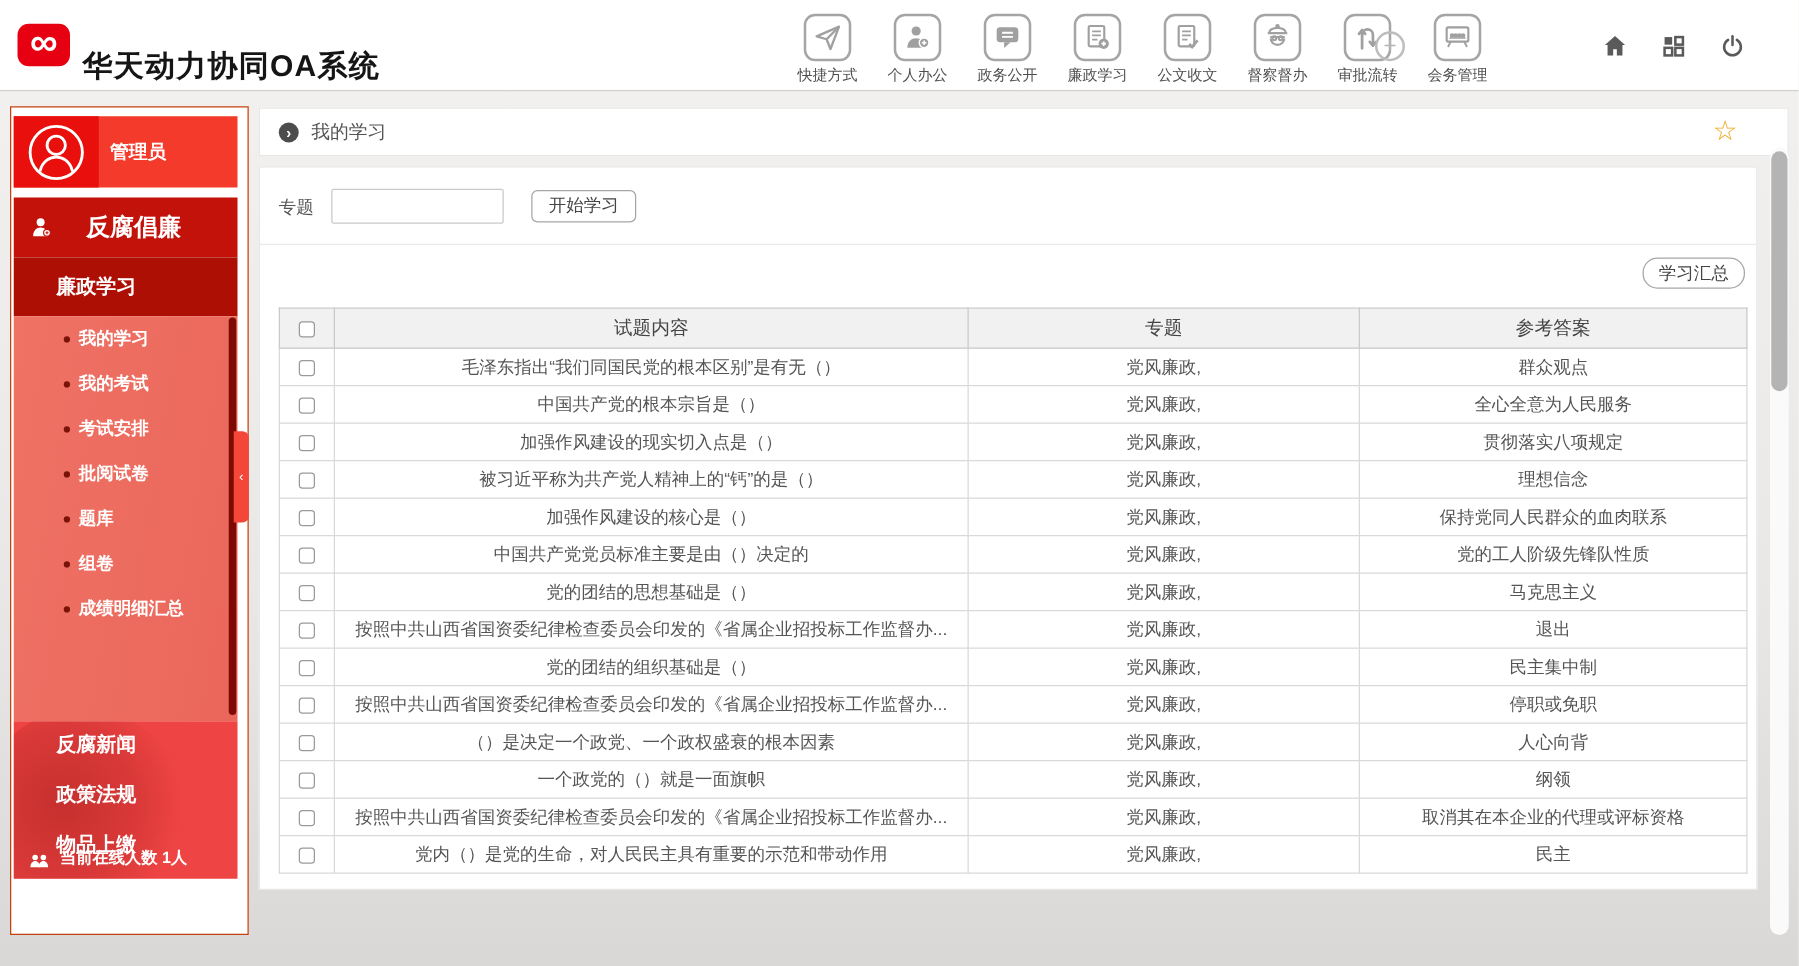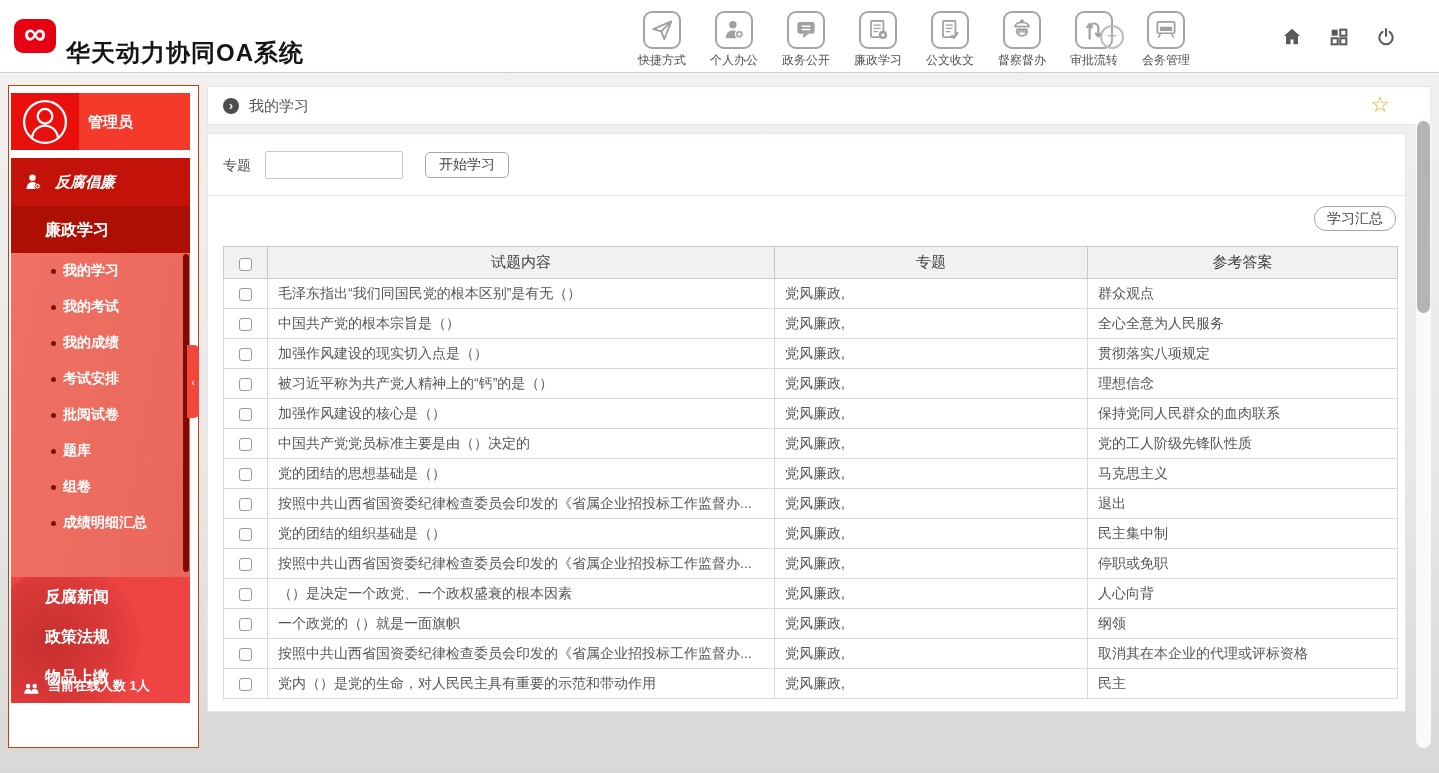--- a/index.html
+++ b/index.html
@@ -22,21 +22,21 @@
   .header-right { position:absolute; right:42px; top:26px; display:flex; gap:25px; align-items:center; }
   .hicon { width:22px; height:22px; cursor:pointer; }
   
   .sidebar { position:absolute; left:8px; top:85px; width:191px; height:663px; background:#fff; border:1px solid #c2410c; }
   .side-inner { position:absolute; left:1px; top:1px; width:181px; height:653px; overflow:hidden; background:#fff; }
   .user-panel { position:absolute; left:1px; top:6px; width:179px; height:57px; background:#f43a2b; cursor:pointer; }
   .user-sq { position:absolute; left:0; top:0; width:68px; height:57px; background:#e90f0c; display:flex; align-items:center; justify-content:center; }
   .user-name { position:absolute; left:77px; top:0; height:57px; line-height:57px; color:#fff; font-size:15px; font-weight:bold; }
   .root-item { position:absolute; left:1px; top:71px; width:179px; height:48px; background:#c3120a; color:#fff; display:flex; align-items:center; cursor:pointer; }
   .root-item svg { margin-left:12px; }
-  .root-label { margin-left:12px; font-size:15px; font-weight:bold;font-style:italic; }
+  .root-label { margin-left:26px; font-size:19px; font-weight:bold; }
   .sec-study { position:absolute; left:1px; top:119px; width:179px; height:47px; background:#ae0f04; color:#fff; line-height:47px; padding-left:34px; font-size:16px; font-weight:bold; cursor:pointer; }
   .submenu { position:absolute; left:1px; top:166px; width:179px; height:324px; background:linear-gradient(100deg,#ef7265 0%, #ea665b 100%); }
   .sub-item { height:36px; display:flex; align-items:center; padding-left:40px; color:#fff; font-size:14px; font-weight:bold; cursor:pointer; }
   .bullet { width:5px; height:5px; border-radius:50%; background:#7a1208; margin-right:7px; flex:0 0 auto; }
   .bottom-red { position:absolute; left:1px; top:490px; width:179px; height:126px; background:#ef4444; overflow:hidden; }
   .bottom-red .deco { position:absolute; left:-30px; top:-10px; width:170px; height:170px; border-radius:50%;
     background: radial-gradient(circle at 40% 45%, rgba(120,10,4,0.35) 0%, rgba(120,10,4,0.18) 45%, rgba(232,20,12,0) 70%); }
   .sec-row { position:relative; height:40px; line-height:40px; padding-left:34px; color:#fff; font-size:16px; font-weight:bold; cursor:pointer; }
   .online-row { position:absolute; left:0; bottom:8px; width:179px; height:30px; display:flex; align-items:flex-end; padding-left:12px; color:#fff; font-size:13px; font-weight:bold; }
   .online-row svg { margin-right:8px; }
@@ -48,21 +48,21 @@
   .crumb-title { position:absolute; left:41px; top:0; height:37px; line-height:37px; font-size:15px; color:#555; }
   .star { position:absolute; right:40px; top:5px; font-size:22px; color:#f0a81c; cursor:pointer; }
   .content { position:absolute; left:207px; top:133px; width:1199px; height:579px; background:#fff; border:1px solid #e6e6e6; }
   .form-row { position:absolute; left:0; top:0; width:1197px; height:62px; border-bottom:1px solid #e9e9e9; }
   .topic-label { position:absolute; left:15px; top:0; height:62px; line-height:62px; font-size:14px; color:#555; }
   .topic-input { position:absolute; left:57px; top:17px; width:138px; height:28px; border:1px solid #c9c9c9; border-radius:2px; padding:0 6px; font-size:14px; color:#444; outline:none; }
   .start-btn { position:absolute; left:217px; top:18px; height:26px; padding:0 13px; background:#fff; border:1px solid #a6a6a6; border-radius:5px; font-size:14px; color:#444; cursor:pointer; font-family:inherit; }
   .summary-btn { position:absolute; right:9px; top:72px; height:25px; padding:0 12px; background:#fff; border:1px solid #a6a6a6; border-radius:12px; font-size:14px; color:#444; cursor:pointer; font-family:inherit; }
   .qtable { position:absolute; left:15px; top:112px; width:1174px; border-collapse:collapse; table-layout:fixed; }
   .qtable th { height:32px; background:#f1f1f1; border:1px solid #c9c9c9; font-size:15px; font-weight:normal; color:#444; text-align:center; }
-  .qtable td { height:30px; border:1px solid #d9d9d9; font-size:14px; color:#555; padding:0 10px; overflow:hidden; white-space:nowrap; }
+  .qtable td { height:30px; border:1px solid #d9d9d9; font-size:14px; color:#555; padding:0 10px; overflow:hidden; white-space:nowrap;text-align:center; }
   .qtable .c-cb { width:44px; text-align:center; padding:0; }
   .cb { display:inline-block; width:13px; height:13px; border:1px solid #9a9a9a; border-radius:3px; background:#fff; vertical-align:middle; cursor:pointer; }
   
   .vscroll-track { position:absolute; left:1416px; top:118px; width:15px; height:630px; background:#fafafa; border-radius:8px; cursor:pointer; }
   .vscroll-thumb { position:absolute; left:1417px; top:121px; width:13px; height:192px; background:#b4b4b4; border-radius:7px; cursor:pointer; }
 </style>
 </head>
 <body>
 
 <div class="header">
@@ -216,24 +216,20 @@
     <div class="sec-study">廉政学习</div>
 
     <div class="submenu">
       <div class="sub-item">
           <span class="bullet"></span>
           <span>我的学习</span>
         </div>
       <div class="sub-item">
           <span class="bullet"></span>
           <span>我的考试</span>
-        </div>
-      <div class="sub-item">
-          <span class="bullet"></span>
-          <span>我的成绩</span>
         </div>
       <div class="sub-item">
           <span class="bullet"></span>
           <span>考试安排</span>
         </div>
       <div class="sub-item">
           <span class="bullet"></span>
           <span>批阅试卷</span>
         </div>
       <div class="sub-item">

